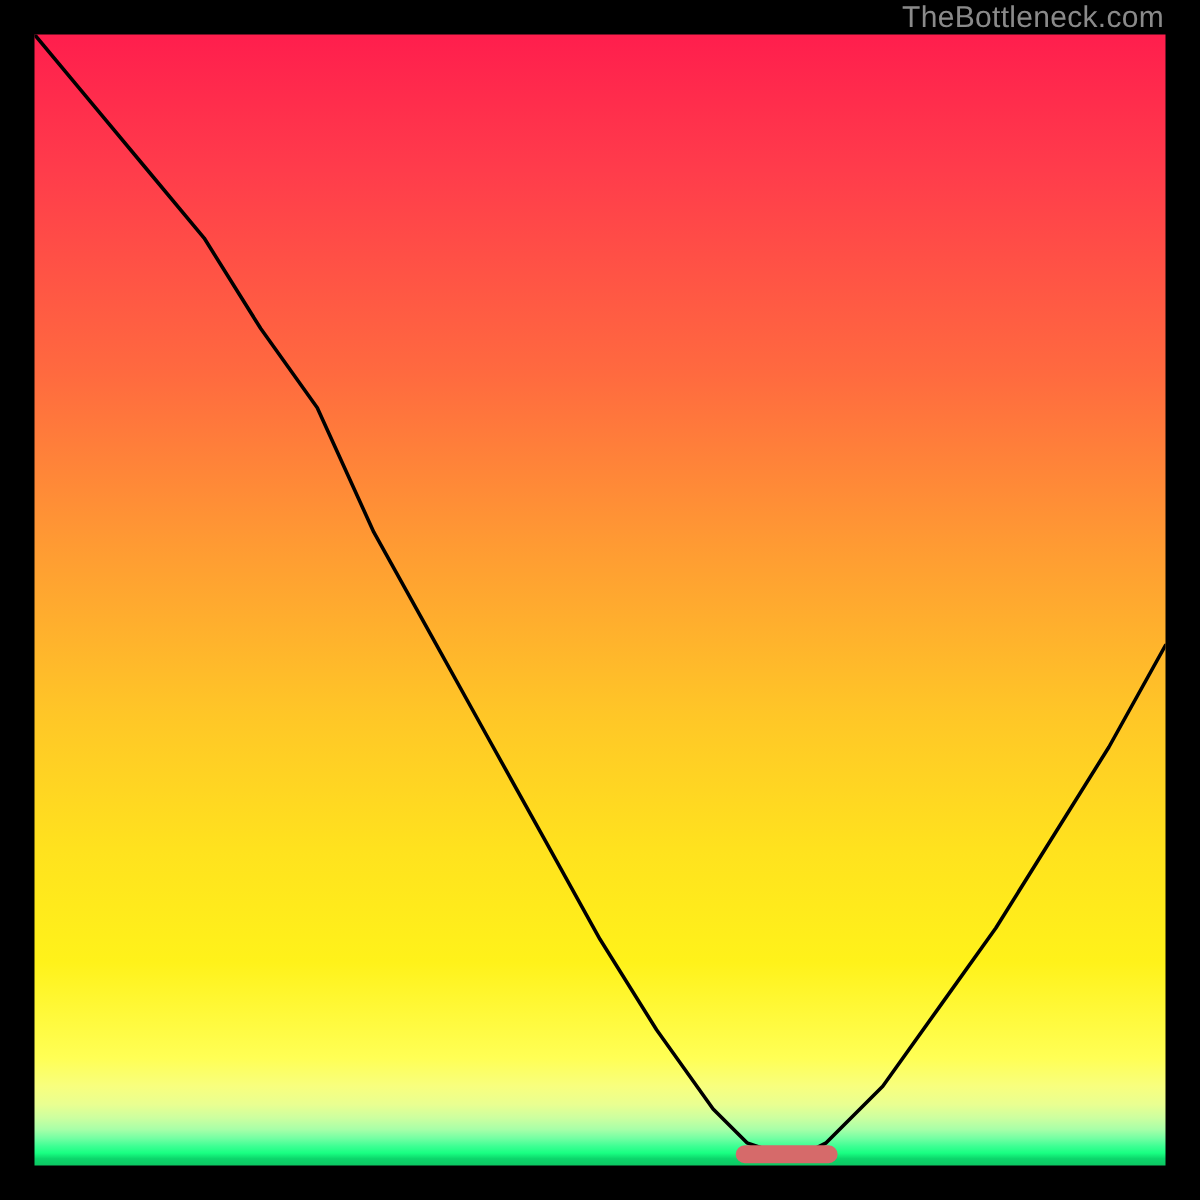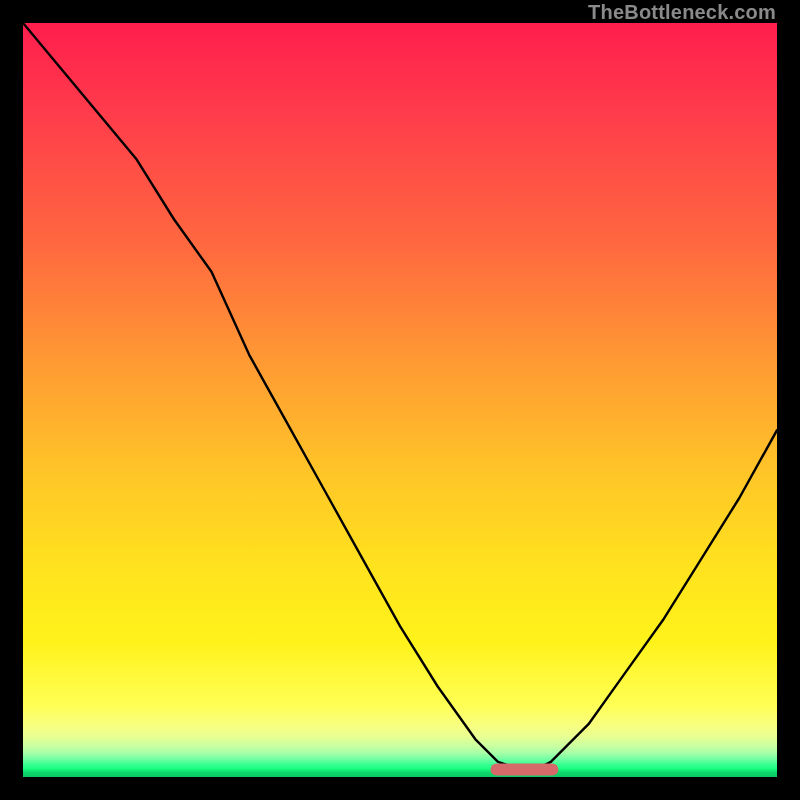--- a/index.html
+++ b/index.html
@@ -50,21 +50,21 @@
     width: 754px;
     height: 754px;
   }
   .watermark {
     position: absolute;
     top: 1px;
     right: 24px;
     color: #8a8a8a;
     font-size: 20px;
     letter-spacing: 0.2px;
-    font-weight: 700;
+    font-weight: 400;
   }
 </style>
 </head>
 <body>
 
 <div class="watermark">TheBottleneck.com</div>
 
 <div class="frame">
   <div class="plot-bg"></div>
 

